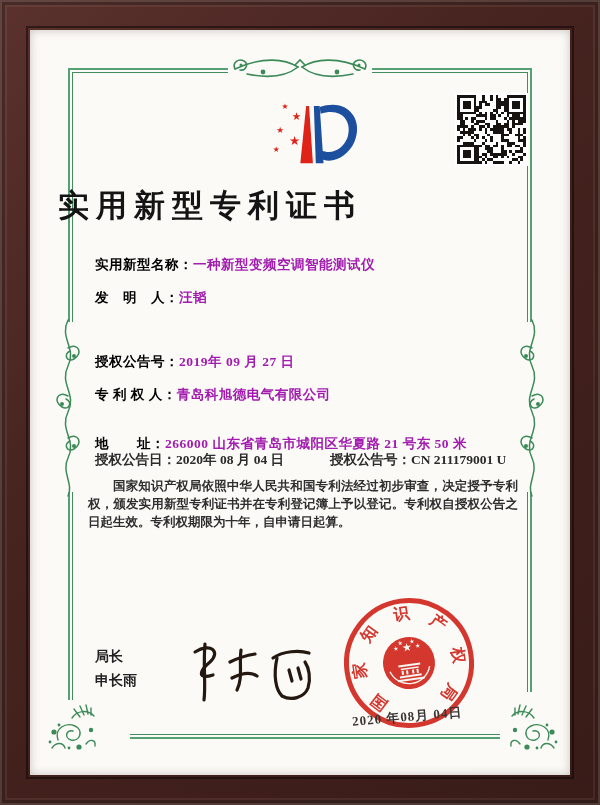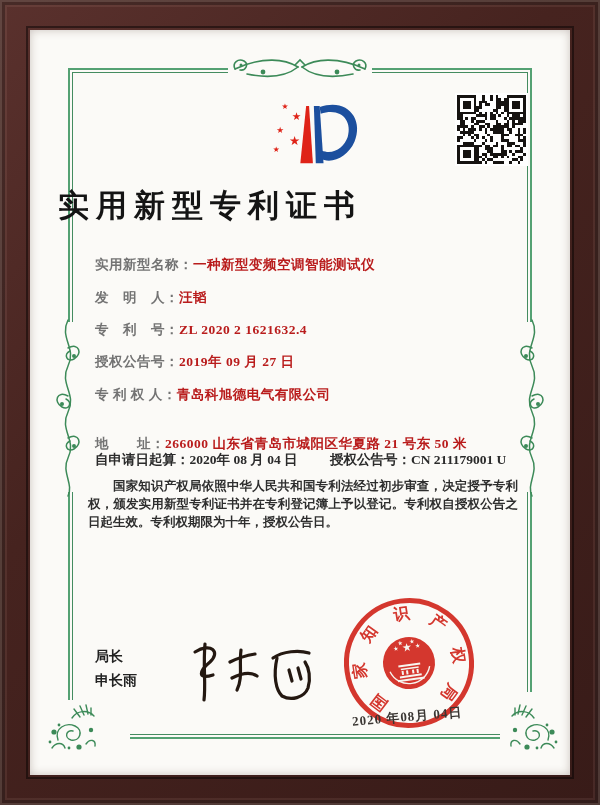--- a/index.html
+++ b/index.html
@@ -39,22 +39,22 @@
   .qr { left:425px; top:63px; width:73px; height:73px; background:#fff; padding:2px; }
   .qr-grid { width:100%; height:100%; display:grid;
     grid-template-columns:repeat(25,1fr); grid-auto-rows:1fr; }
   .qr-grid i { display:block; }
   .qr-grid i.b { background:#161311; }
 
   .title { left:0; top:155px; width:100%; text-align:left;
     font-size:31px; font-weight:700; letter-spacing:7px; color:#141414;margin-left:28px; }
 
   .field { left:65px; font-size:13.5px; font-weight:700; letter-spacing:.5px; }
-  .field .lab { color:#737373; }
-  .field .val { color:#b91c1c;font-family:Liberation Serif, serif; }
+  .field .lab { color:#000000; }
+  .field .val { color:#a21caf;font-family:Liberation Serif, serif; }
   .f0 { top:226px; } .f1 { top:259px; } .f2 { top:291px; }
   .f3 { top:323px; } .f4 { top:356px; } .f5 { top:405px; }
   .grant { top:421px; left:65px; width:440px; font-size:13.5px; font-weight:700; }
   .grant .g2 { position:absolute; left:235px; top:0;text-align:right; }
 
   .paras { left:58px; top:447px; width:430px; font-size:12.5px; line-height:18px;
     font-weight:600; color:#2e2e2e; text-align:justify; }
   .paras p { text-indent:2em; }
 
   .director { left:65px; top:615px; font-size:14px; font-weight:700; line-height:24px; color:#222;font-family:Liberation Serif, serif; }
@@ -817,40 +817,37 @@
     </div>
 
     <div class="text-el title">实用新型专利证书</div>
 
     <div class="text-el field f0">
       <span class="lab">实用新型名称：</span><span class="val">一种新型变频空调智能测试仪</span>
     </div>
     <div class="text-el field f1">
       <span class="lab">发　明　人：</span><span class="val">汪韬</span>
     </div>
-    <div class="text-el field f2">
-      <span class="lab">专　利　号：</span><span class="val">ZL 2020 2 1621632.4</span>
-    </div>
     <div class="text-el field f3">
       <span class="lab">授权公告号：</span><span class="val">2019年 09 月 27 日</span>
     </div>
     <div class="text-el field f4">
       <span class="lab">专 利 权 人：</span><span class="val">青岛科旭德电气有限公司</span>
     </div>
     <div class="text-el field f5">
       <span class="lab">地　　址：</span><span class="val">266000 山东省青岛市城阳区华夏路 21 号东 50 米</span>
     </div>
 
     <div class="text-el grant">
-      <span><span>自申请日起算：</span><span>2020年 08 月 04 日</span></span>
+      <span><span>授权公告日：</span><span>2020年 08 月 04 日</span></span>
       <span class="g2"><span>授权公告号：</span><span>CN 211179001 U</span></span>
     </div>
 
     <div class="text-el paras">
-      <p>国家知识产权局依照中华人民共和国专利法经过初步审查，决定授予专利权，颁发实用新型专利证书并在专利登记簿上予以登记。专利权自授权公告之日起生效。专利权期限为十年，授权公告日。</p>
+      <p>国家知识产权局依照中华人民共和国专利法经过初步审查，决定授予专利权，颁发实用新型专利证书并在专利登记簿上予以登记。专利权自授权公告之日起生效。专利权期限为十年，自申请日起算。</p>
     </div>
 
     <div class="text-el director">
       <div>局长</div>
       <div>申长雨</div>
     </div>
 
     <svg class="text-el sig" viewBox="0 0 140 75">
       <g stroke="#241811" stroke-width="3.2" fill="none" stroke-linecap="round" stroke-linejoin="round">
         <path d="M22,14 C20,36 23,54 21,70"></path>

